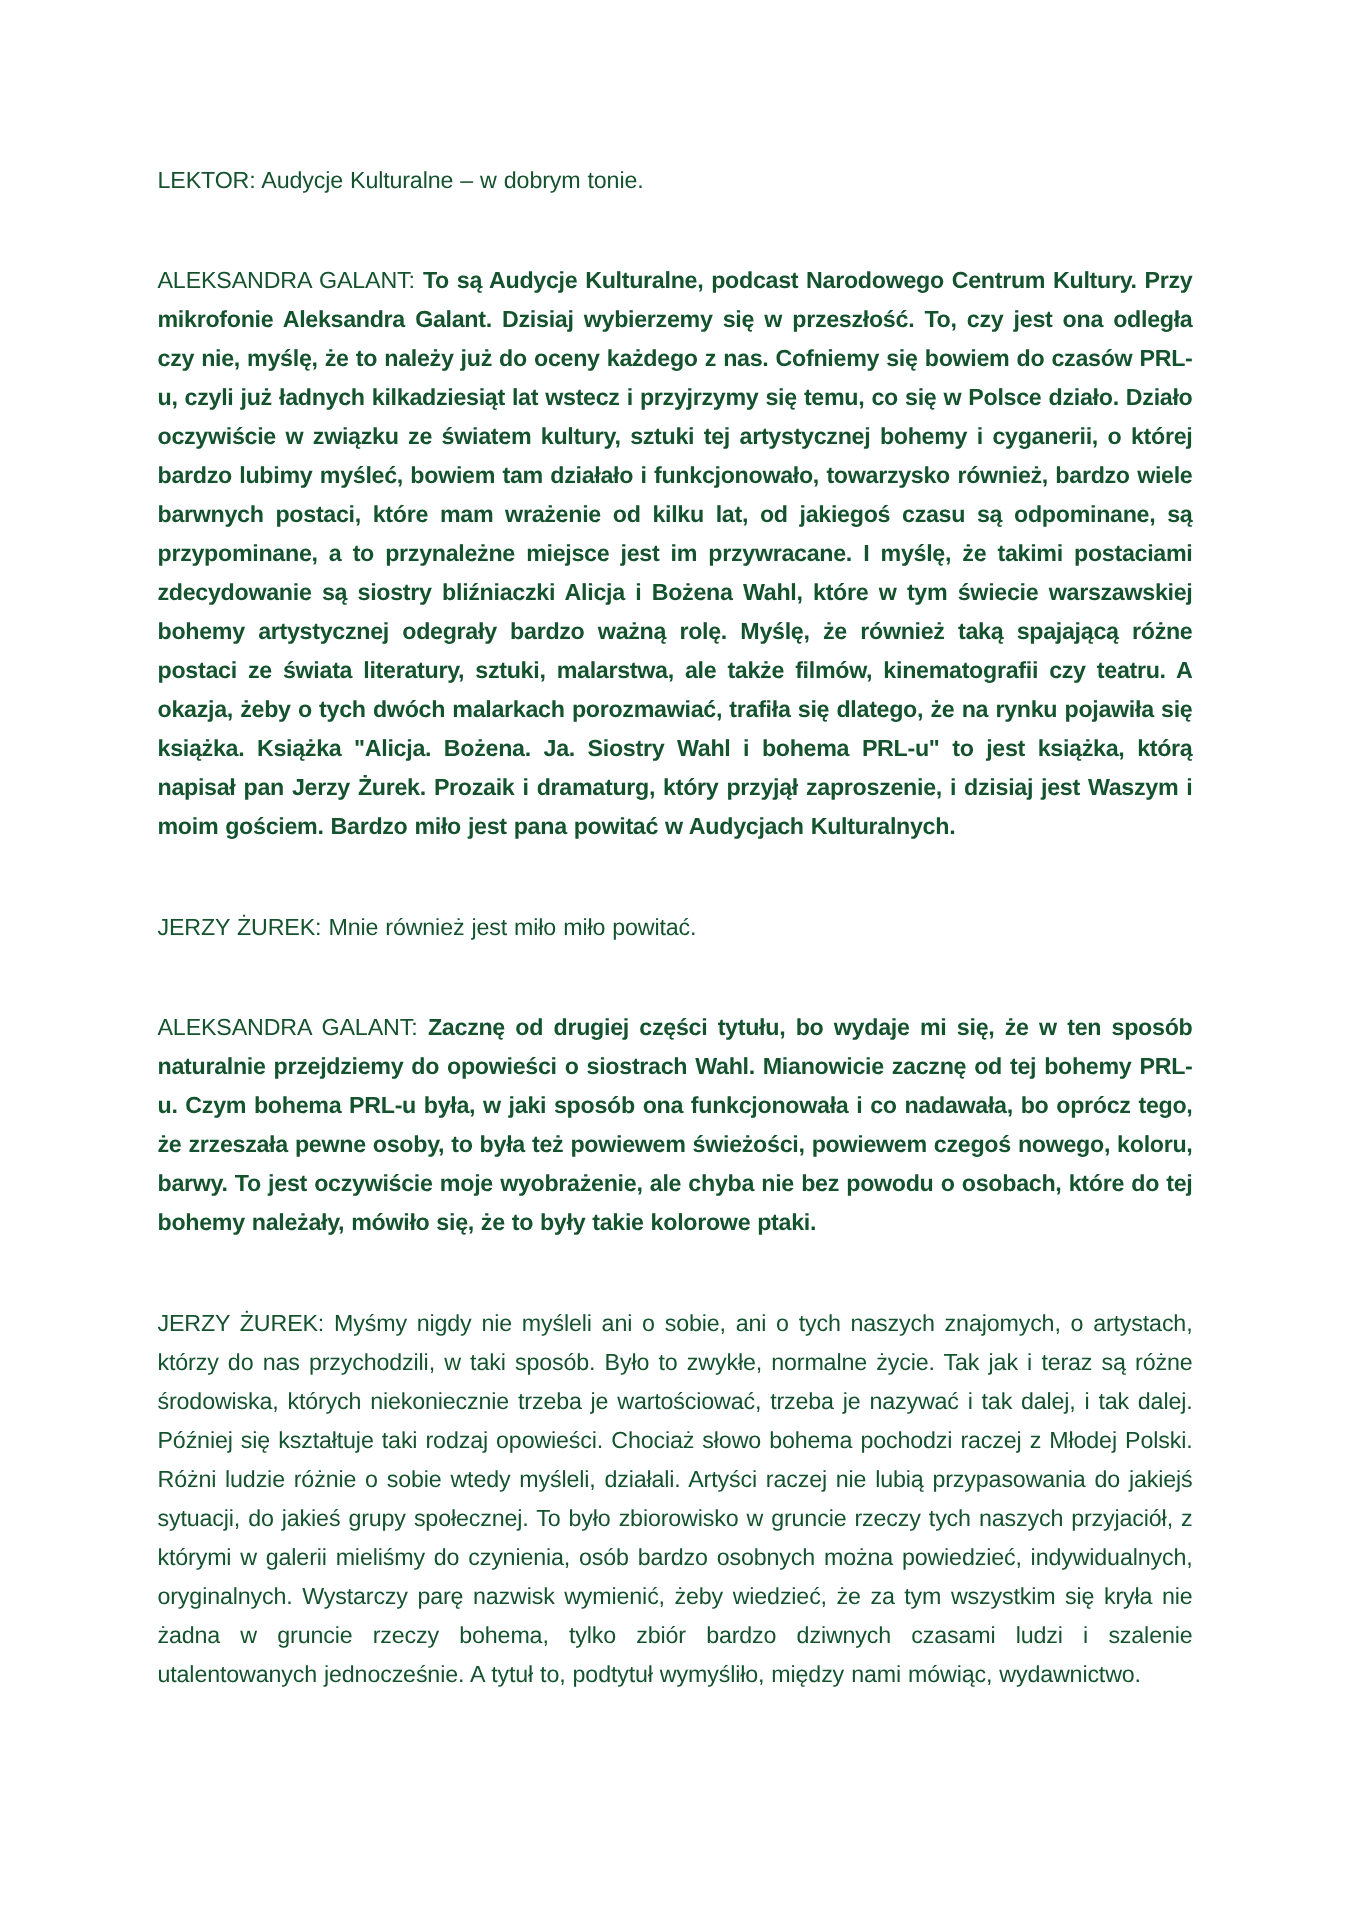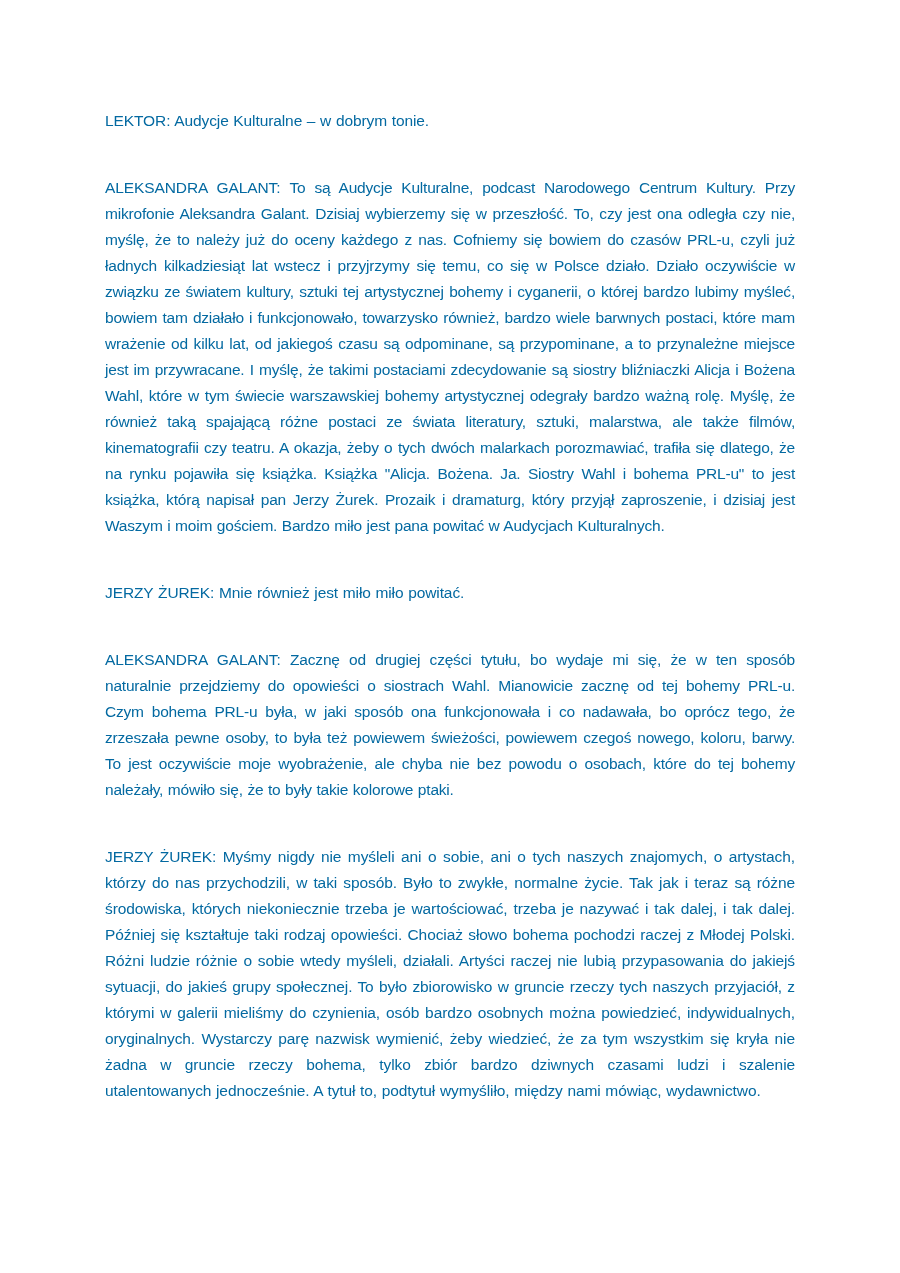--- a/index.html
+++ b/index.html
@@ -14,35 +14,35 @@
   }
   .page {
     width: 900px;
     height: 1273px;
     background: #ffffff;
     padding: 108px 105px 0 105px;
   }
   .para {
     font-size: 15.5px;
     line-height: 26px;
-    color: #0369a1;
+    color: #14532d;
     text-align: justify;
     margin-bottom: 41px;
     letter-spacing: -0.1px;
     word-spacing: 0.5px;
   }
   .para:last-child { margin-bottom: 12px; }
   .speaker {
     font-weight: 400;
   }
   .speech {
     font-weight: 400;
   }
   .speech.bold {
-    font-weight: 400;
+    font-weight: 700;
     letter-spacing: -0.2px;
   }
 </style>
 </head>
 <body>
 
 <div class="page">
 
   <p class="para">
     <span class="speaker">LEKTOR:</span>

